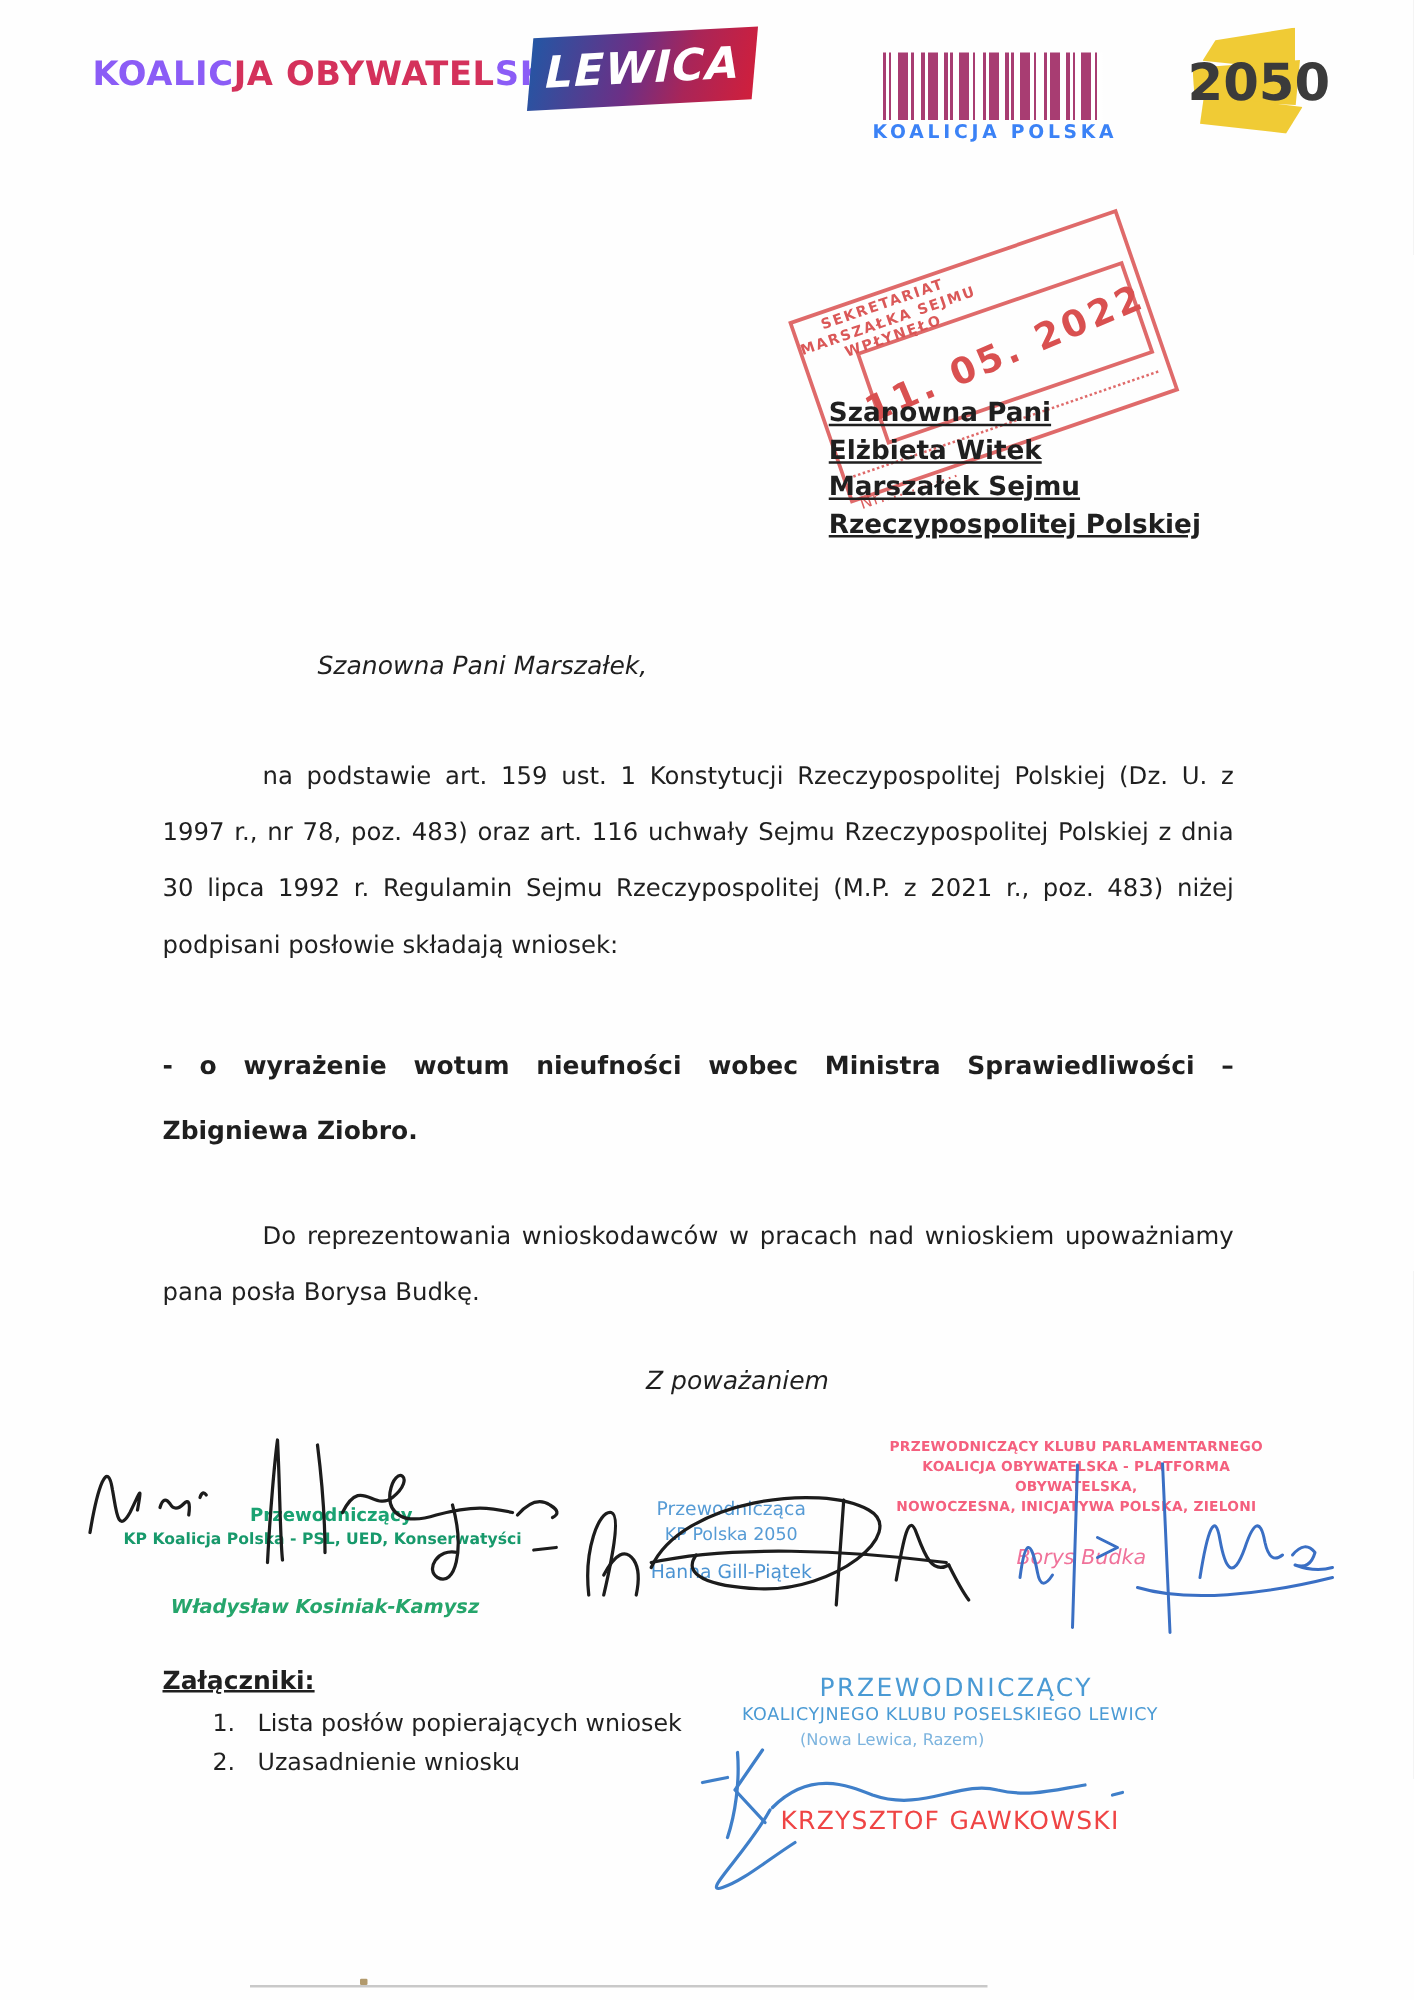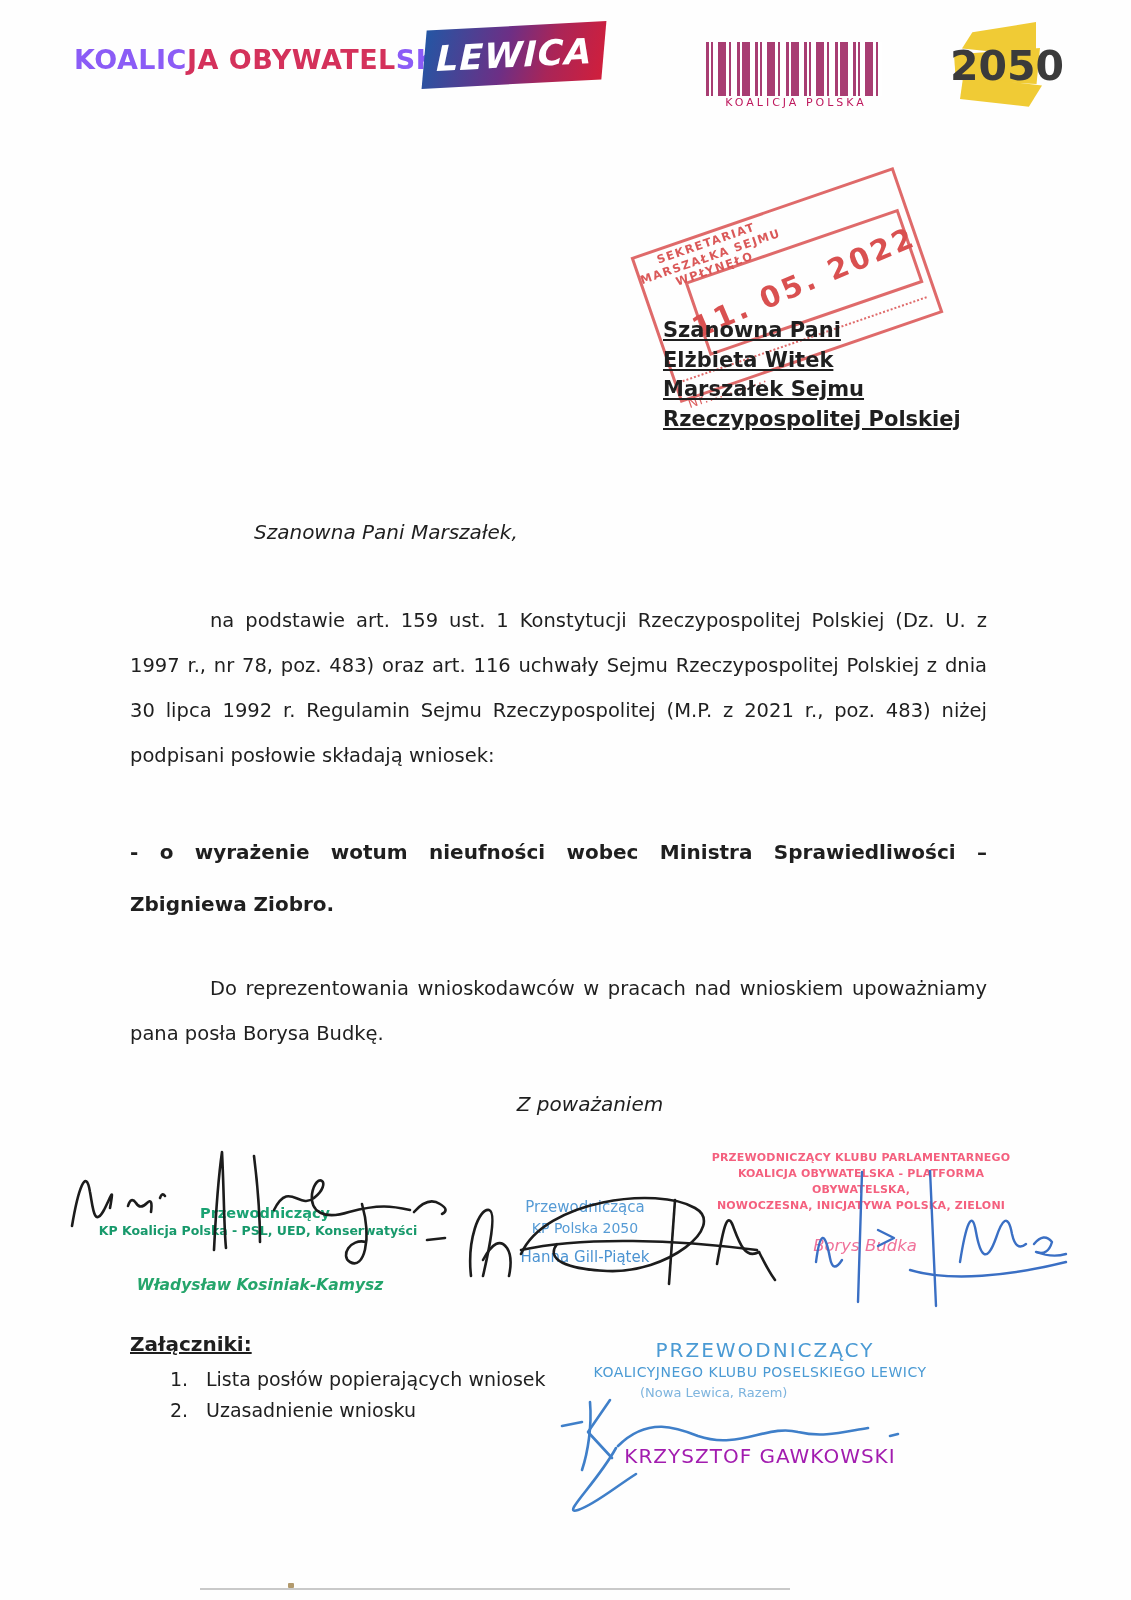--- a/index.html
+++ b/index.html
@@ -30,21 +30,21 @@
 
   .barcode{
     left:706px;top:42px;width:176px;height:54px;
     background:repeating-linear-gradient(90deg,
       #a83d72 0 3px,#fff 3px 5px,#a83d72 5px 7px,#fff 7px 12px,
       #a83d72 12px 20px,#fff 20px 23px,#a83d72 23px 25px,#fff 25px 31px,
       #a83d72 31px 34px,#fff 34px 36px,#a83d72 36px 44px,#fff 44px 49px);
   }
   .kp-label{
     left:698px;top:96px;width:196px;text-align:center;
-    color:#be185d;font-size:11px;font-weight:400;letter-spacing:3px;white-space:nowrap;
+    color:#3b82f6;font-size:15px;font-weight:700;letter-spacing:3px;white-space:nowrap;
   }
 
   .p2050{left:950px;top:18px;width:96px;height:92px;}
   .p2050 .shape{position:absolute;background:#f0cb35;}
   .p2050 .s1{left:12px;top:4px;width:74px;height:34px;clip-path:polygon(100% 0,100% 100%,0 78%,14% 30%);}
   .p2050 .s2{left:4px;top:30px;width:86px;height:36px;clip-path:polygon(0 18%,100% 0,96% 100%,2% 88%);}
   .p2050 .s3{left:10px;top:58px;width:82px;height:32px;clip-path:polygon(4% 0,100% 30%,84% 96%,0 72%);}
   .p2050 .num{
     position:absolute;left:0;top:24px;width:96px;text-align:center;
     font-size:41px;font-weight:800;color:#3b3b3b;letter-spacing:0;
@@ -117,21 +117,21 @@
   .att-2{top:1399px;}
 
   
   .lew-role1{left:600px;top:1338px;width:330px;text-align:center;
     font-size:20px;letter-spacing:2px;color:#4a9ad4;filter:blur(.3px);}
   .lew-role2{left:560px;top:1364px;width:400px;text-align:center;
     font-size:14px;letter-spacing:.5px;color:#4a9ad4;filter:blur(.4px);}
   .lew-role3{left:640px;top:1385px;width:240px;text-align:left;
     font-size:13px;color:#7db4de;filter:blur(.4px);}
   .lew-name{left:600px;top:1444px;width:320px;text-align:center;
-    font-size:20px;letter-spacing:1px;color:#a21caf;filter:blur(.3px);}
+    font-size:20px;letter-spacing:1px;color:#ef4444;filter:blur(.3px);}
 
   .scan-line{left:200px;top:1588px;width:590px;height:1.5px;background:#c9c9c9;}
   .scan-speck{left:288px;top:1583px;width:6px;height:5px;background:#b29a6d;border-radius:1px;}
 </style>
 </head>
 <body>
 
 <div class="page">
 
   <div class="abs ko-logo">

